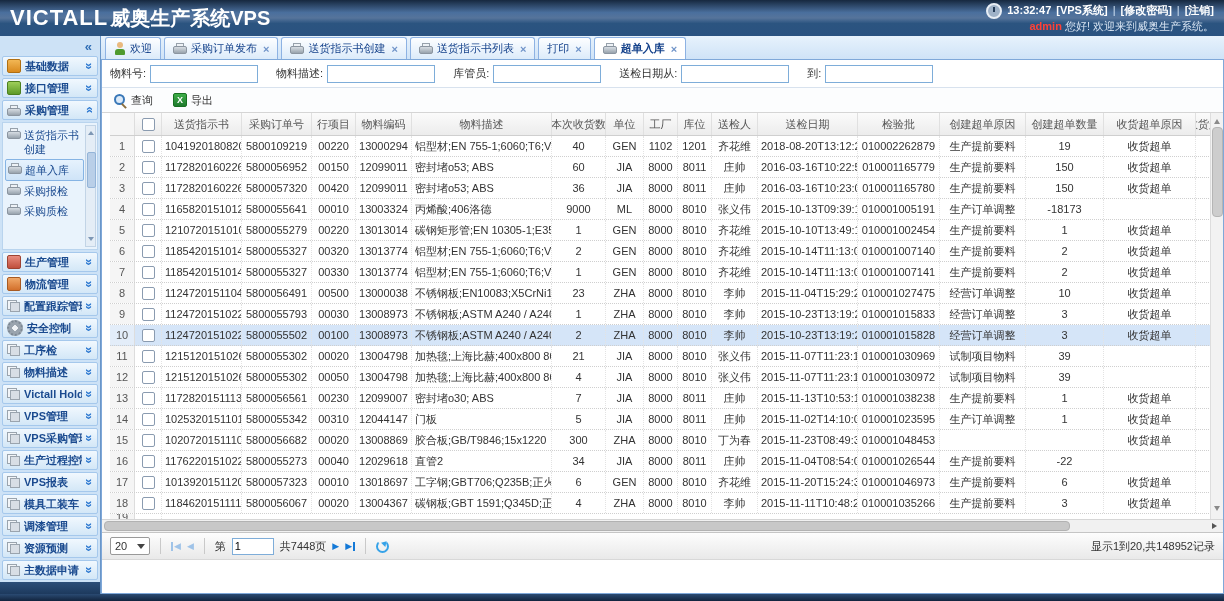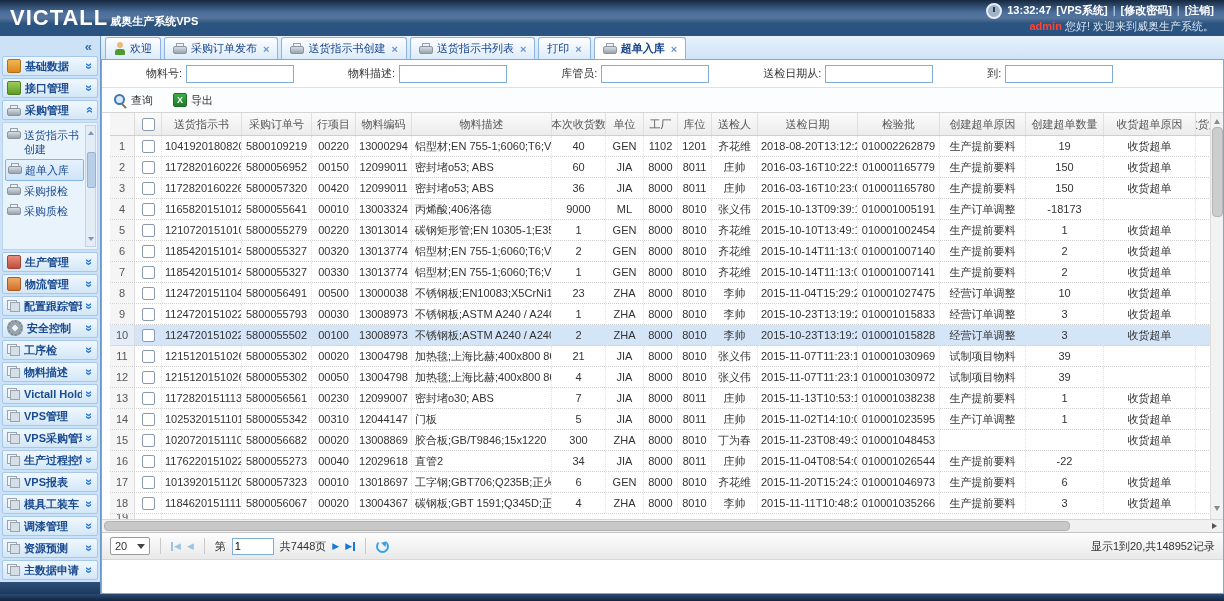--- a/index.html
+++ b/index.html
@@ -4,21 +4,21 @@
 <style>
   html,body{margin:0;padding:0;}
   body{width:1224px;height:601px;overflow:hidden;font-family:"Liberation Sans","DejaVu Sans",sans-serif;background:#fff;}
   .app{width:1224px;height:601px;display:flex;flex-direction:column;position:relative;}
 
   
   .hdr{height:36px;background:linear-gradient(180deg,#16283f 0%,#4a6f9d 35%,#56749b 50%,#2b5480 65%,#2a5280 100%);
        display:flex;justify-content:space-between;align-items:center;padding:0 10px;box-sizing:border-box;flex:none;}
   .logo-wrap{display:flex;align-items:baseline;gap:2px;}
   .logo{color:#fff;font-size:22px;font-weight:800;letter-spacing:1px;}
-  .logo-sub{color:#fff;font-size:11px;font-weight:700;}
+  .logo-sub{color:#fff;font-size:20px;font-weight:700;}
   .hdr-right{text-align:right;font-size:11px;line-height:14px;}
   .hdr-line1{color:#fff;font-weight:700;display:flex;align-items:flex-start;gap:5px;justify-content:flex-end;}
   .hdr-line1 a{color:#fff;text-decoration:none;cursor:pointer;}
   .hdr-line1 .sep{color:#cfe0f2;font-weight:400;}
   .hdr-line2{color:#d8e4f2;}
   .hdr-line2 .admin{color:#ff4136;font-weight:700;margin-right:3px;}
 
   
   .layout{flex:1;display:flex;min-height:0;background:#cde2f6;}
 
@@ -48,21 +48,21 @@
           display:flex;align-items:flex-end;gap:3px;padding:2px 2px 0 4px;box-sizing:border-box;}
   .tab{height:21px;display:flex;align-items:center;gap:4px;padding:0 8px;background:linear-gradient(180deg,#fdfeff,#dcebfa);
        border:1px solid #8db2e3;border-bottom:none;border-radius:3px 3px 0 0;font-size:11px;color:#15428b;cursor:pointer;white-space:nowrap;}
   .tab.active{background:#fff;font-weight:700;}
   .tab .x{color:#6f93c8;font-weight:700;font-size:11px;margin-left:2px;cursor:pointer;}
 
   .content{flex:1;background:#fff;border:1px solid #7fa8d9;border-top:none;display:flex;flex-direction:column;min-height:0;box-sizing:border-box;}
 
   
   .search-row{height:27px;flex:none;display:flex;align-items:center;gap:4px;padding:0 8px;border-bottom:1px solid #d8e2ee;font-size:11px;color:#333;}
-  .search-row label{white-space:nowrap;margin-left:36px;}
+  .search-row label{white-space:nowrap;}
   .search-row input{width:102px;height:16px;border:1px solid #7eadd9;font-size:11px;padding:0 2px;margin-right:14px;}
   .search-row input.last{margin-right:0;}
 
   
   .action-row{height:24px;flex:none;display:flex;align-items:center;gap:12px;padding:0 8px;border-bottom:1px solid #d5d5d5;background:#fcfdfe;}
   .tool-btn{display:flex;align-items:center;gap:4px;background:none;border:none;font-size:11px;color:#333;cursor:pointer;padding:2px 4px;font-family:inherit;}
 
   
   .grid-wrap{flex:none;position:relative;padding-left:8px;}
   .grid{width:100%;}

